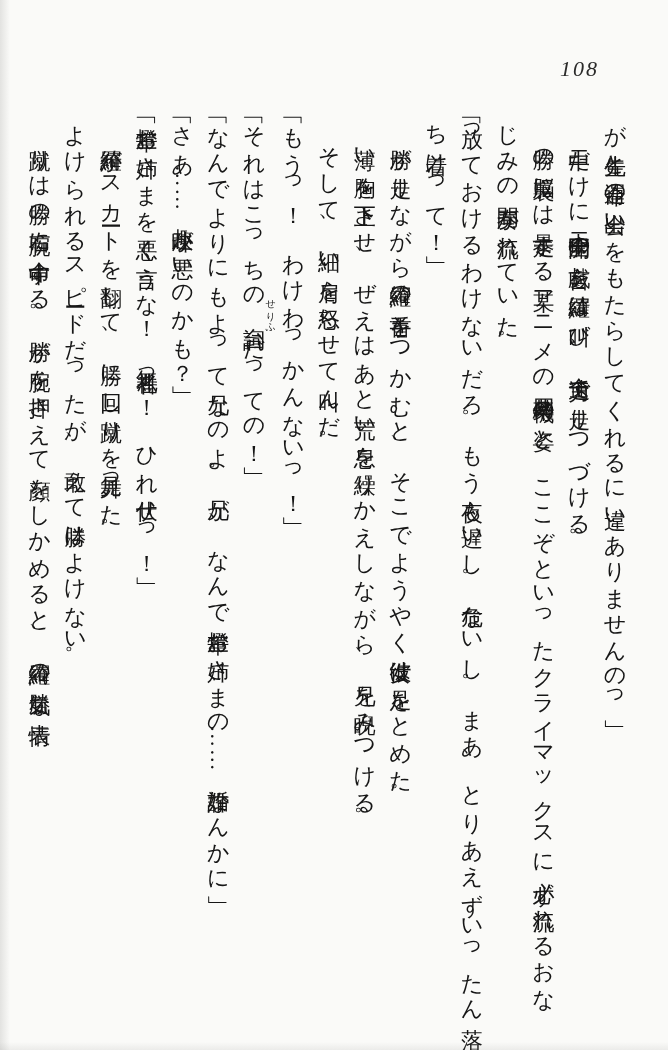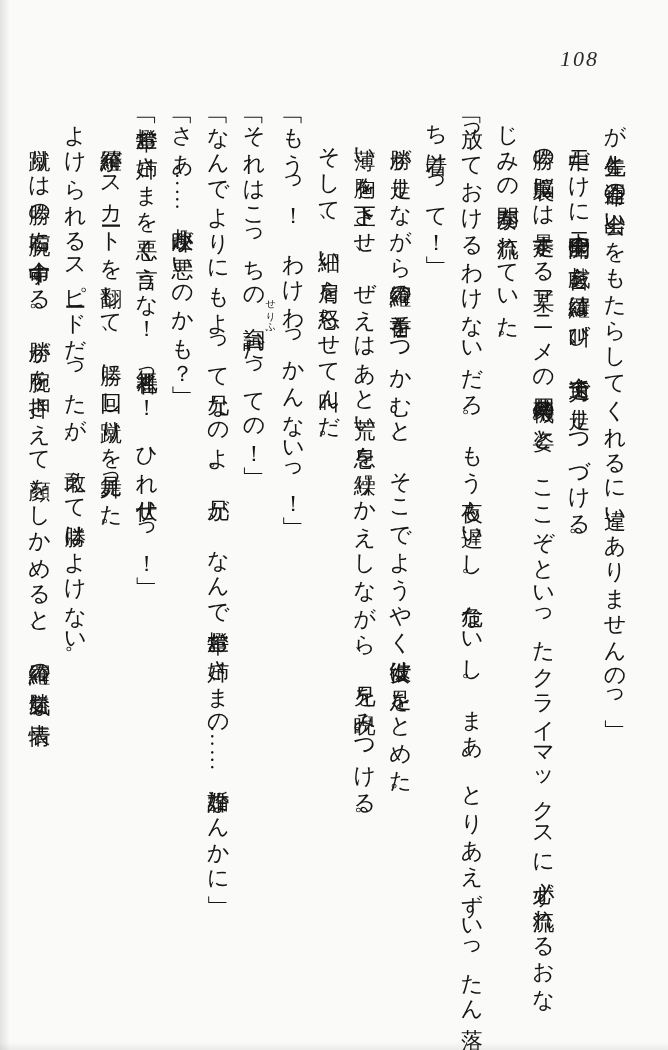--- a/index.html
+++ b/index.html
@@ -7,21 +7,21 @@
     width: 668px; height: 1050px;
     position: relative;
     background: #fafaf8;
     overflow: hidden;
     font-family: "Liberation Serif", "DejaVu Serif", serif;
   }
   .book-page { position: absolute; inset: 0; }
 
   .page-number {
     position: absolute;
-    top: 46px; left: 560px;
+    top: 56px; left: 560px;
     font-size: 22px;
     font-style: italic;
     letter-spacing: 2px;
     color: #2a2a2a;
   }
 
   .text-block {
     position: absolute;
     top: 110px; right: 35px;
     height: 905px;

